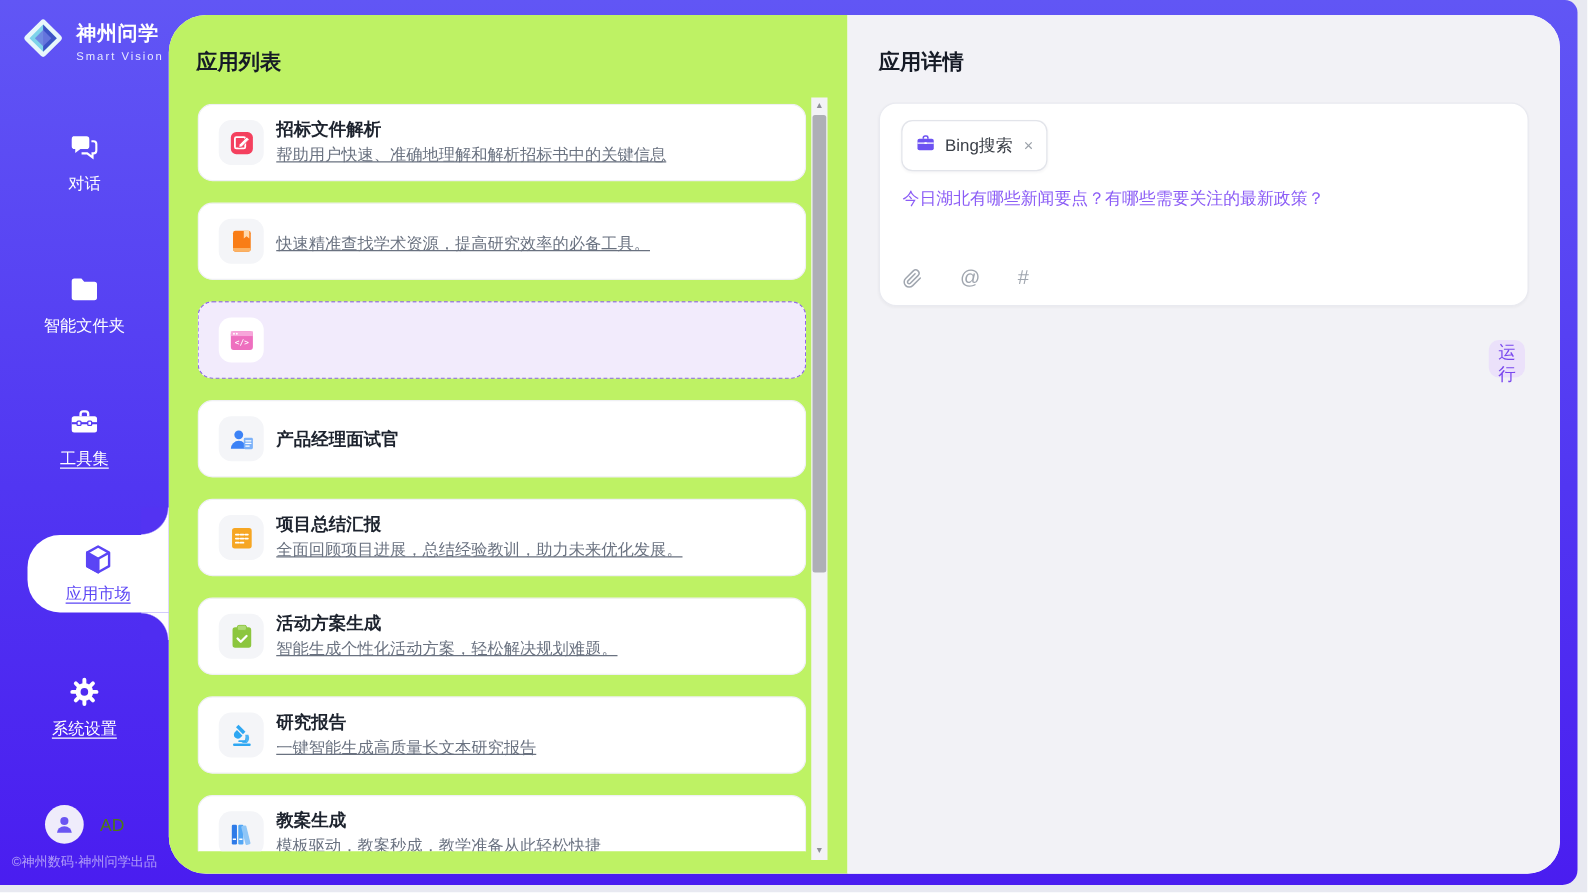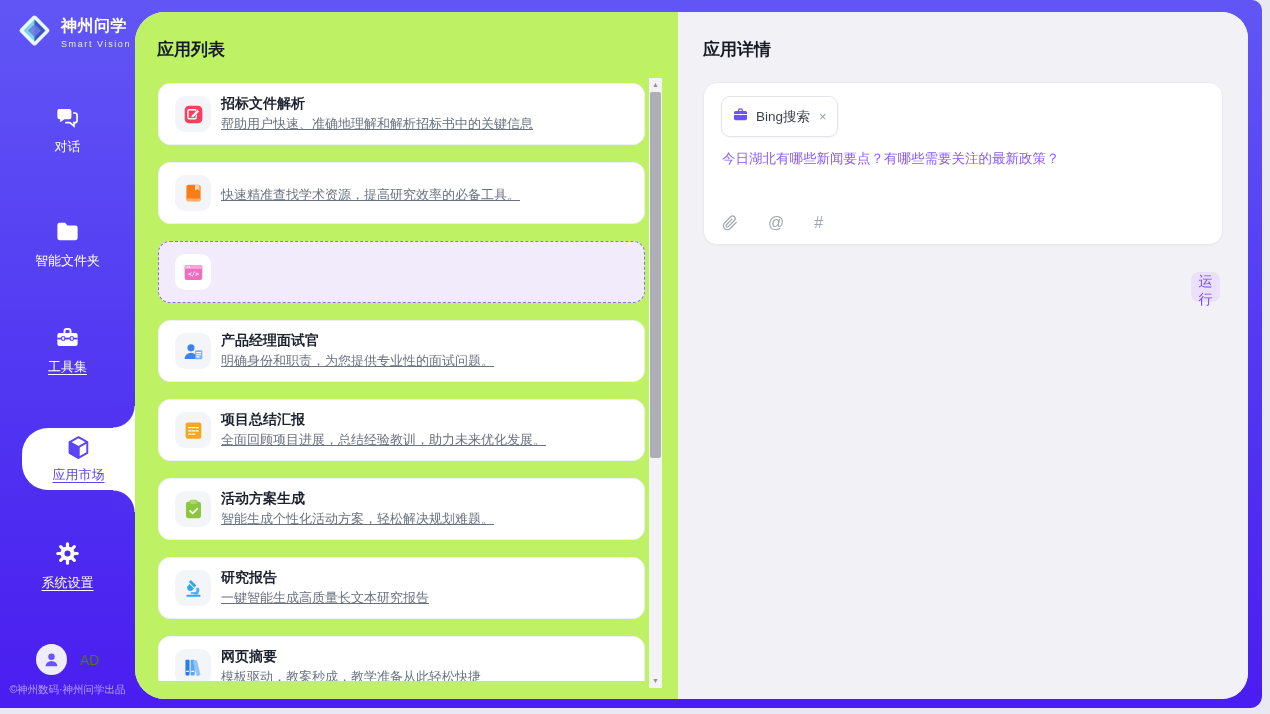--- a/index.html
+++ b/index.html
@@ -198,21 +198,20 @@
             <span class="app-icon">
               <svg viewBox="0 0 24 24" width="23" height="23">
                 <circle cx="9.4" cy="8.2" r="3.7" fill="#3C82F6"></circle>
                 <path d="M2.8 19.8a6.6 6.6 0 0 1 13.2 0z" fill="#3C82F6"></path>
                 <rect x="13.6" y="10.6" width="7.6" height="9.6" rx="1.2" fill="#7DB2F9"></rect>
                 <path d="M15.3 13.2h4.2M15.3 15.4h4.2M15.3 17.6h2.8" stroke="#fff" stroke-width="1.1" stroke-linecap="round"></path>
               </svg>
             </span>
             <span class="card-text">
               <div class="card-title">产品经理面试官</div>
-              <div class="card-desc">明确身份和职责，为您提供专业性的面试问题。</div>
             </span>
           </div>
           <div class="card">
             <span class="app-icon">
               <svg viewBox="0 0 24 24" width="23" height="23">
                 <rect x="3.8" y="3.6" width="16.4" height="17" rx="2.2" fill="#F6A623"></rect>
                 <path d="M7 9h10M7 12.4h10M7 15.8h6.5" fill="none" stroke="#fff" stroke-width="1.5" stroke-dasharray="2.4 1.5" stroke-linecap="round"></path>
               </svg>
             </span>
             <span class="card-text">
@@ -253,21 +252,21 @@
           <div class="card">
             <span class="app-icon">
               <svg viewBox="0 0 24 24" width="23" height="23">
                 <rect x="3.6" y="4" width="4.3" height="16.4" rx="1" fill="#2E7BE8"></rect>
                 <rect x="9" y="4" width="4.3" height="16.4" rx="1" fill="#53A7F5"></rect>
                 <rect x="13.2" y="4.6" width="4.3" height="16.2" rx="1" fill="#8FC6F7" transform="rotate(-14 15.3 12.7)"></rect>
                 <path d="M4.4 16h2.7M9.8 16h2.7" stroke="#fff" stroke-width="1.2"></path>
               </svg>
             </span>
             <span class="card-text">
-              <div class="card-title">网页摘要</div>
+              <div class="card-title">教案生成</div>
               <div class="card-desc">模板驱动，教案秒成，教学准备从此轻松快捷</div>
             </span>
           </div>
         </div>
       <div class="scrollbar">
         <div class="scroll-arrow up">▲</div>
         <div class="scroll-thumb"></div>
         <div class="scroll-arrow down">▼</div>
       </div>
     </section>

